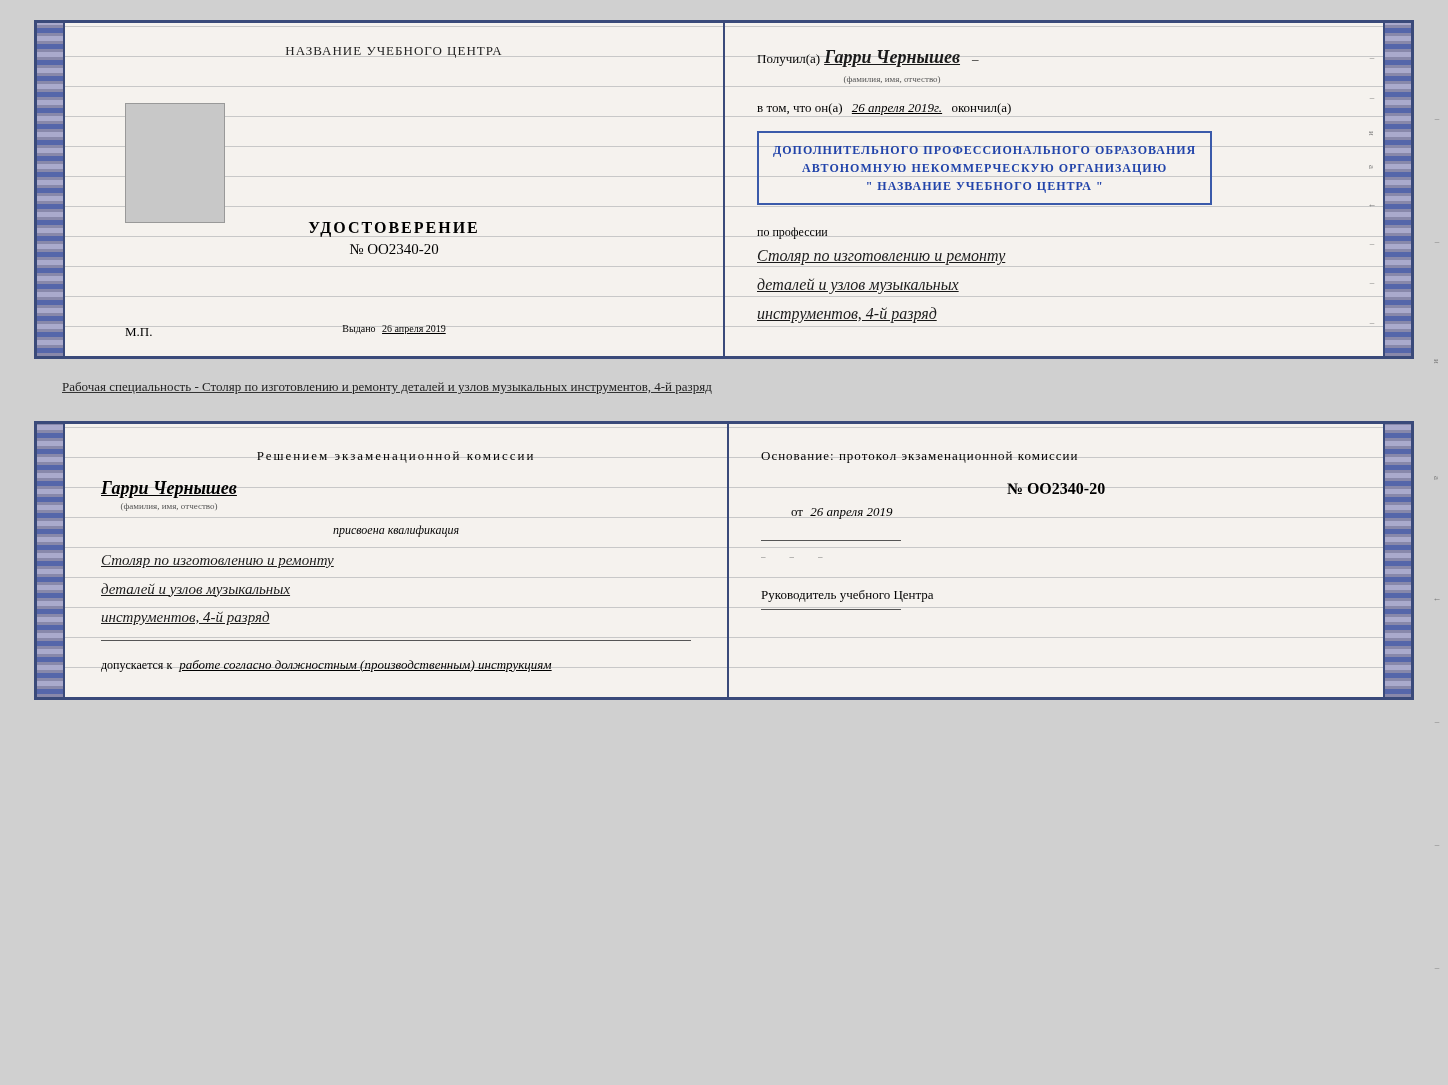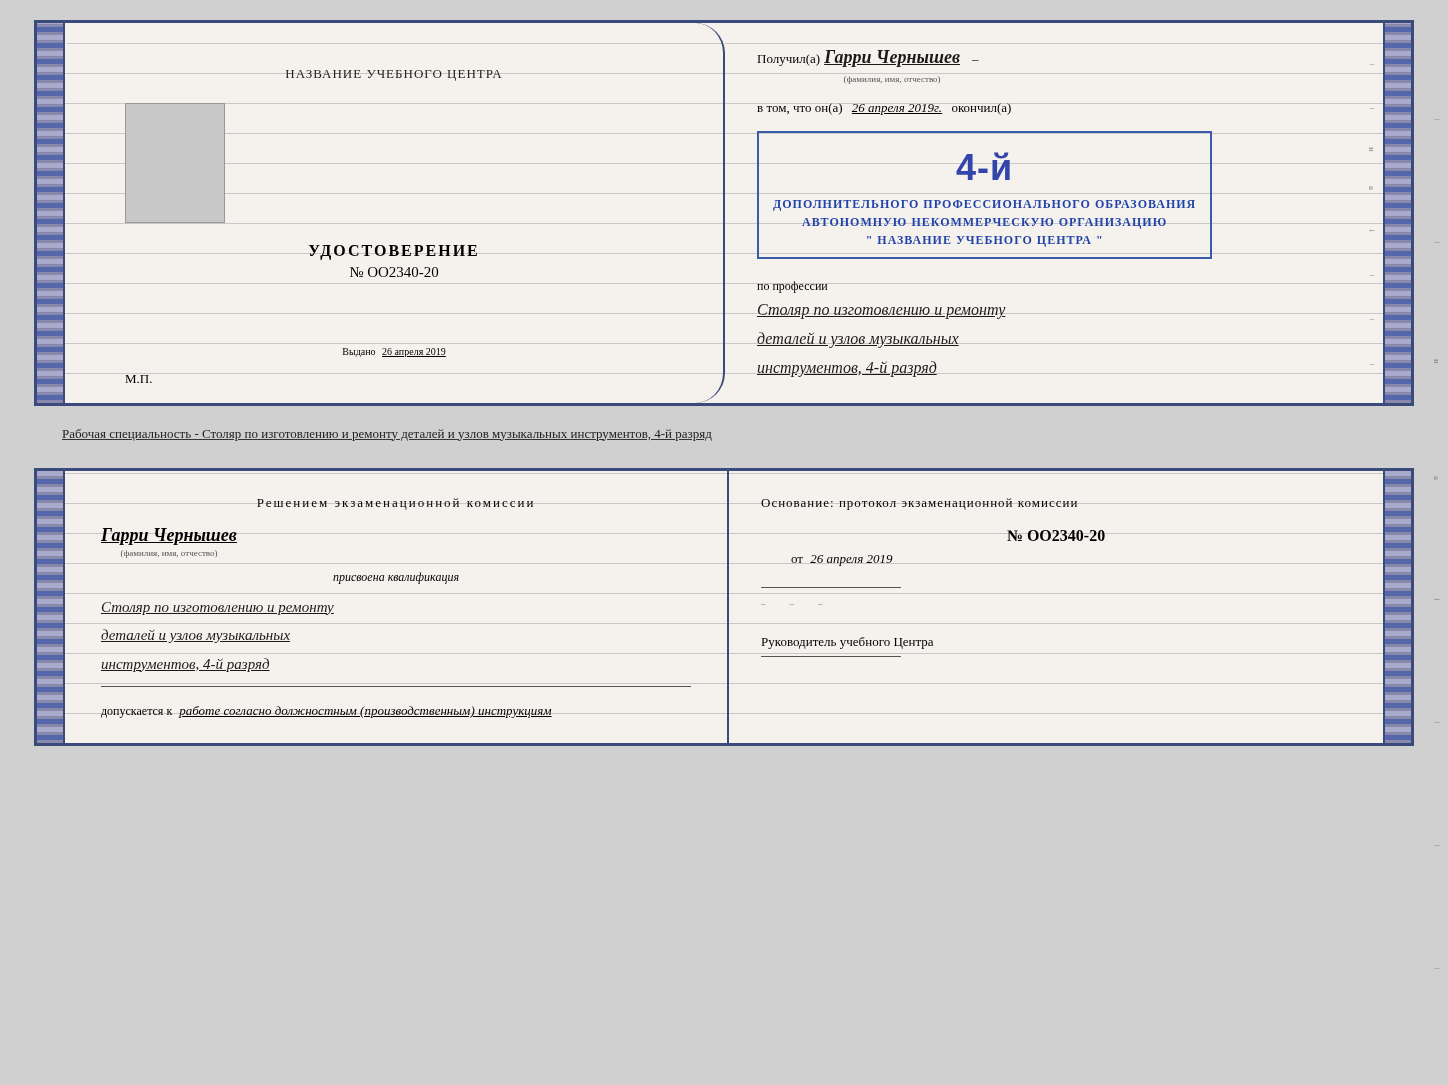--- a/index.html
+++ b/index.html
@@ -33,21 +33,20 @@
     .page-left {
       border-right: 2px solid #3a4a7a;
       background: repeating-linear-gradient(
         0deg,
         transparent,
         transparent 29px,
         #c8c8c8 29px,
         #c8c8c8 30px
       );
       background-color: #f5f2ee;
-      border-radius: 30px;
     }
 
     .page-right {
       background: repeating-linear-gradient(
         0deg,
         transparent,
         transparent 29px,
         #c8c8c8 29px,
         #c8c8c8 30px
       );
@@ -399,21 +398,20 @@
 
       
       <div class="in-that-line">
         <span>в том, что он(а)</span>
         <span class="date-handwritten" style="margin-left:6px;">26 апреля 2019г.</span>
         <span style="margin-left: 6px; font-size:13px;font-family:Liberation Serif, serif;">окончил(а)</span>
       </div>
 
       
       <div class="stamp-box">
-        <div class="stamp-grade">4-й</div>
         <div style="font-size:12px; letter-spacing:1px; font-weight:bold; color:#2244aa;">ДОПОЛНИТЕЛЬНОГО ПРОФЕССИОНАЛЬНОГО ОБРАЗОВАНИЯ</div>
         <div style="font-size:12px; letter-spacing:1px; font-weight:bold; color:#2244aa;">АВТОНОМНУЮ НЕКОММЕРЧЕСКУЮ ОРГАНИЗАЦИЮ</div>
         <div style="font-size:12px; letter-spacing:1px; font-weight:bold; color:#2244aa;">" НАЗВАНИЕ УЧЕБНОГО ЦЕНТРА "</div>
       </div>
 
       
       <div style="margin-top: 12px;">
         <div class="profession-label">по профессии</div>
         <div class="profession-handwritten">
           <span>Столяр по изготовлению и ремонту</span><br>

